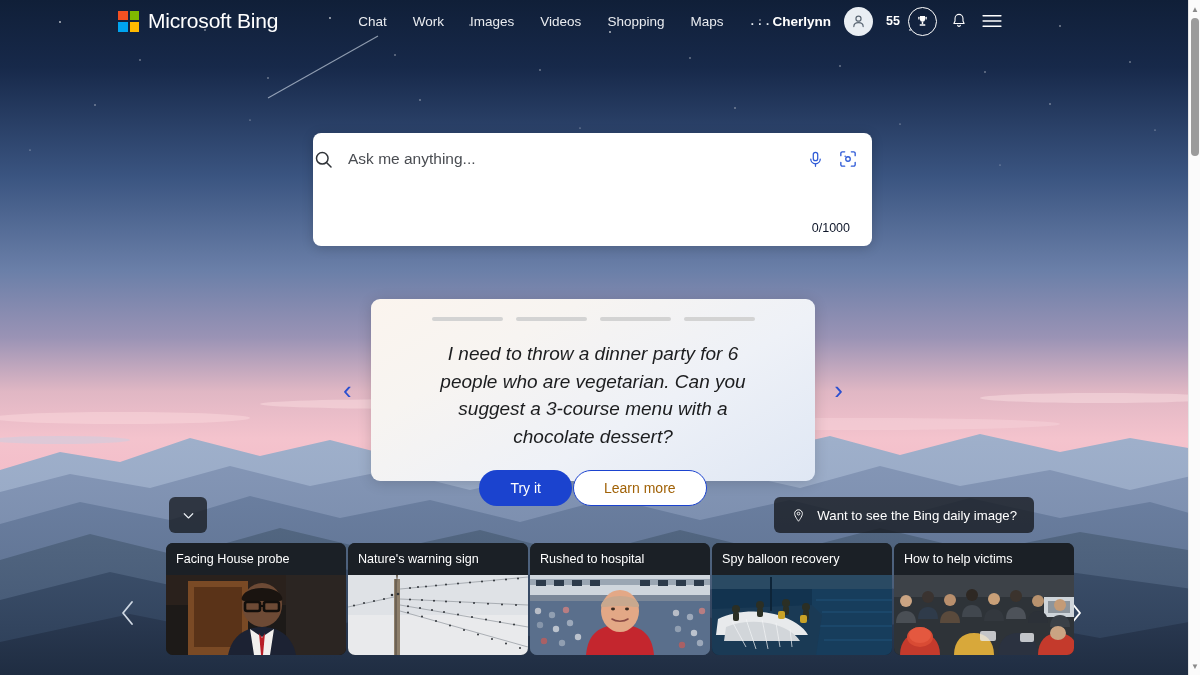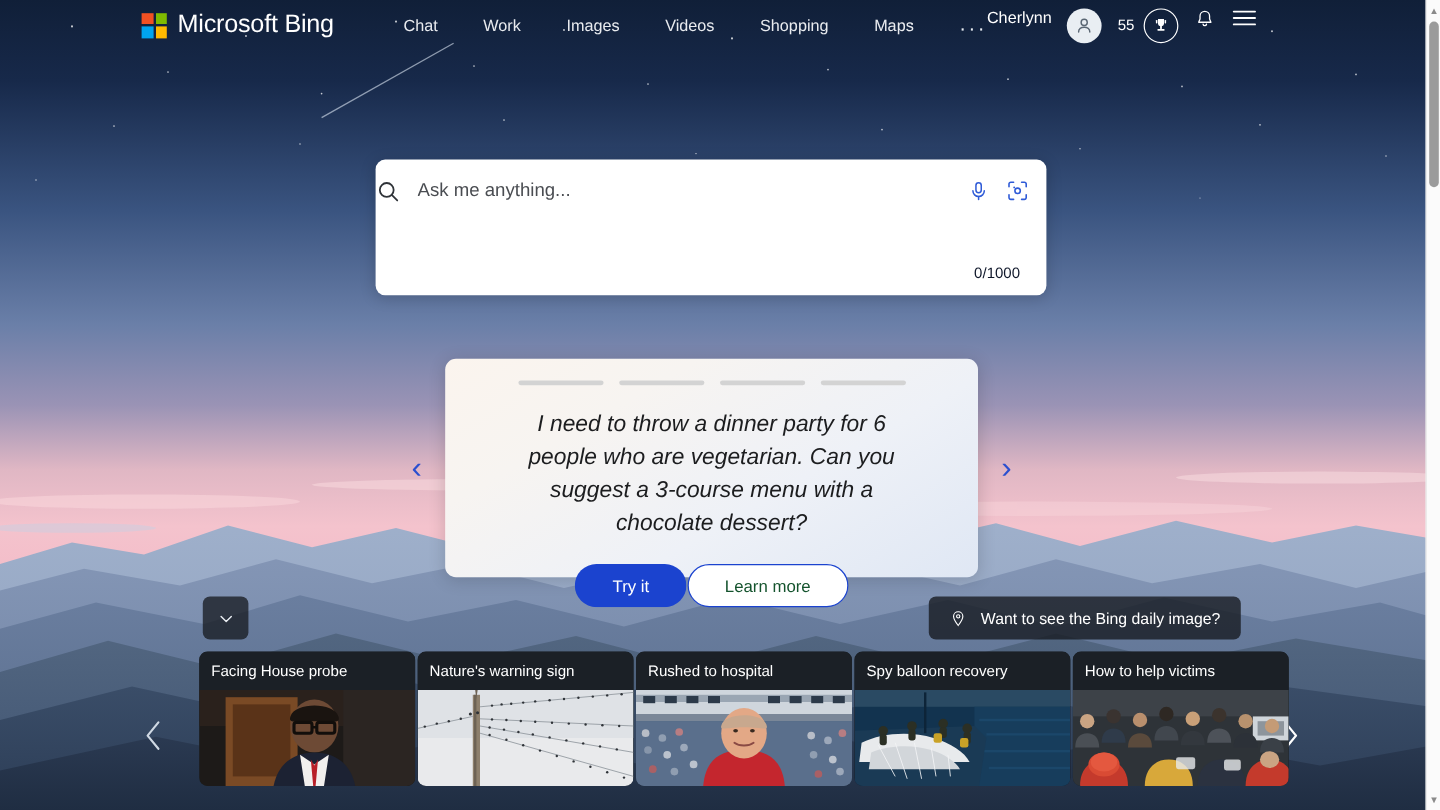--- a/index.html
+++ b/index.html
@@ -34,30 +34,30 @@
     display: grid; grid-template-columns: 1fr 1fr; grid-template-rows: 1fr 1fr;
     gap: 2px;
   }
   .ms-logo i { display: block; }
   .brand-name {
     color: #fff; font-size: 21px; letter-spacing: -0.2px;
     font-weight: 400; white-space: nowrap;
   }
   .nav {
     display: flex; align-items: flex-end;
-    margin-left: 58px; gap: 38px;
+    margin-left: 80px; gap: 26px;
   }
   .nav a {
     color: #f2f4f7; font-size: 13.5px; text-decoration: none;
     white-space: nowrap; opacity: .96;
   }
   .nav .dots { color: #e7ecf2; font-size: 17px; letter-spacing: 2px; line-height: 10px; }
   .header-right {
     margin-left: auto; margin-right: 18px;
-    display: flex; align-items: flex-start; gap: 13px;
+    display: flex; align-items: center; gap: 13px; font-weight: bold;
   }
   .user-name { color: #fff; font-size: 13.5px; white-space: nowrap; }
   .avatar {
     width: 29px; height: 29px; border-radius: 50%;
     background: #e9eef3; display: flex; align-items: center; justify-content: center;
   }
   .rewards { display: flex; align-items: center; gap: 8px; }
   .rewards-count { color: #fff; font-size: 12.5px; }
   .ring {
     width: 29px; height: 29px; border-radius: 50%;
@@ -105,21 +105,21 @@
     font-style: italic; font-size: 19px; line-height: 1.46;
     text-align: center; color: #1c1d1f;
   }
   .sugg-actions { display: flex; justify-content: center; gap: 1px; margin-top: 19px; }
   .btn {
     border-radius: 22px; font-size: 14px; cursor: pointer;
     padding: 9px 30px; border: 1.5px solid transparent;
     font-family: "Liberation Sans", sans-serif;
   }
   .btn-primary { background: #1b43cf; color: #fff; }
-  .btn-outline { background: #fff; color: #14532d; border-color: #1b43cf; }
+  .btn-outline { background: #fff; color: #a16207; border-color: #1b43cf; }
   .sugg-arrow {
     position: absolute; top: 50%; transform: translateY(-50%);
     color: #2a4fd0; font-size: 26px; cursor: pointer; user-select: none;
     font-family: "Liberation Sans", sans-serif;
   }
   .sugg-arrow.left { left: -28px; }
   .sugg-arrow.right { right: -28px; }
 
   
   .peek-btn {

